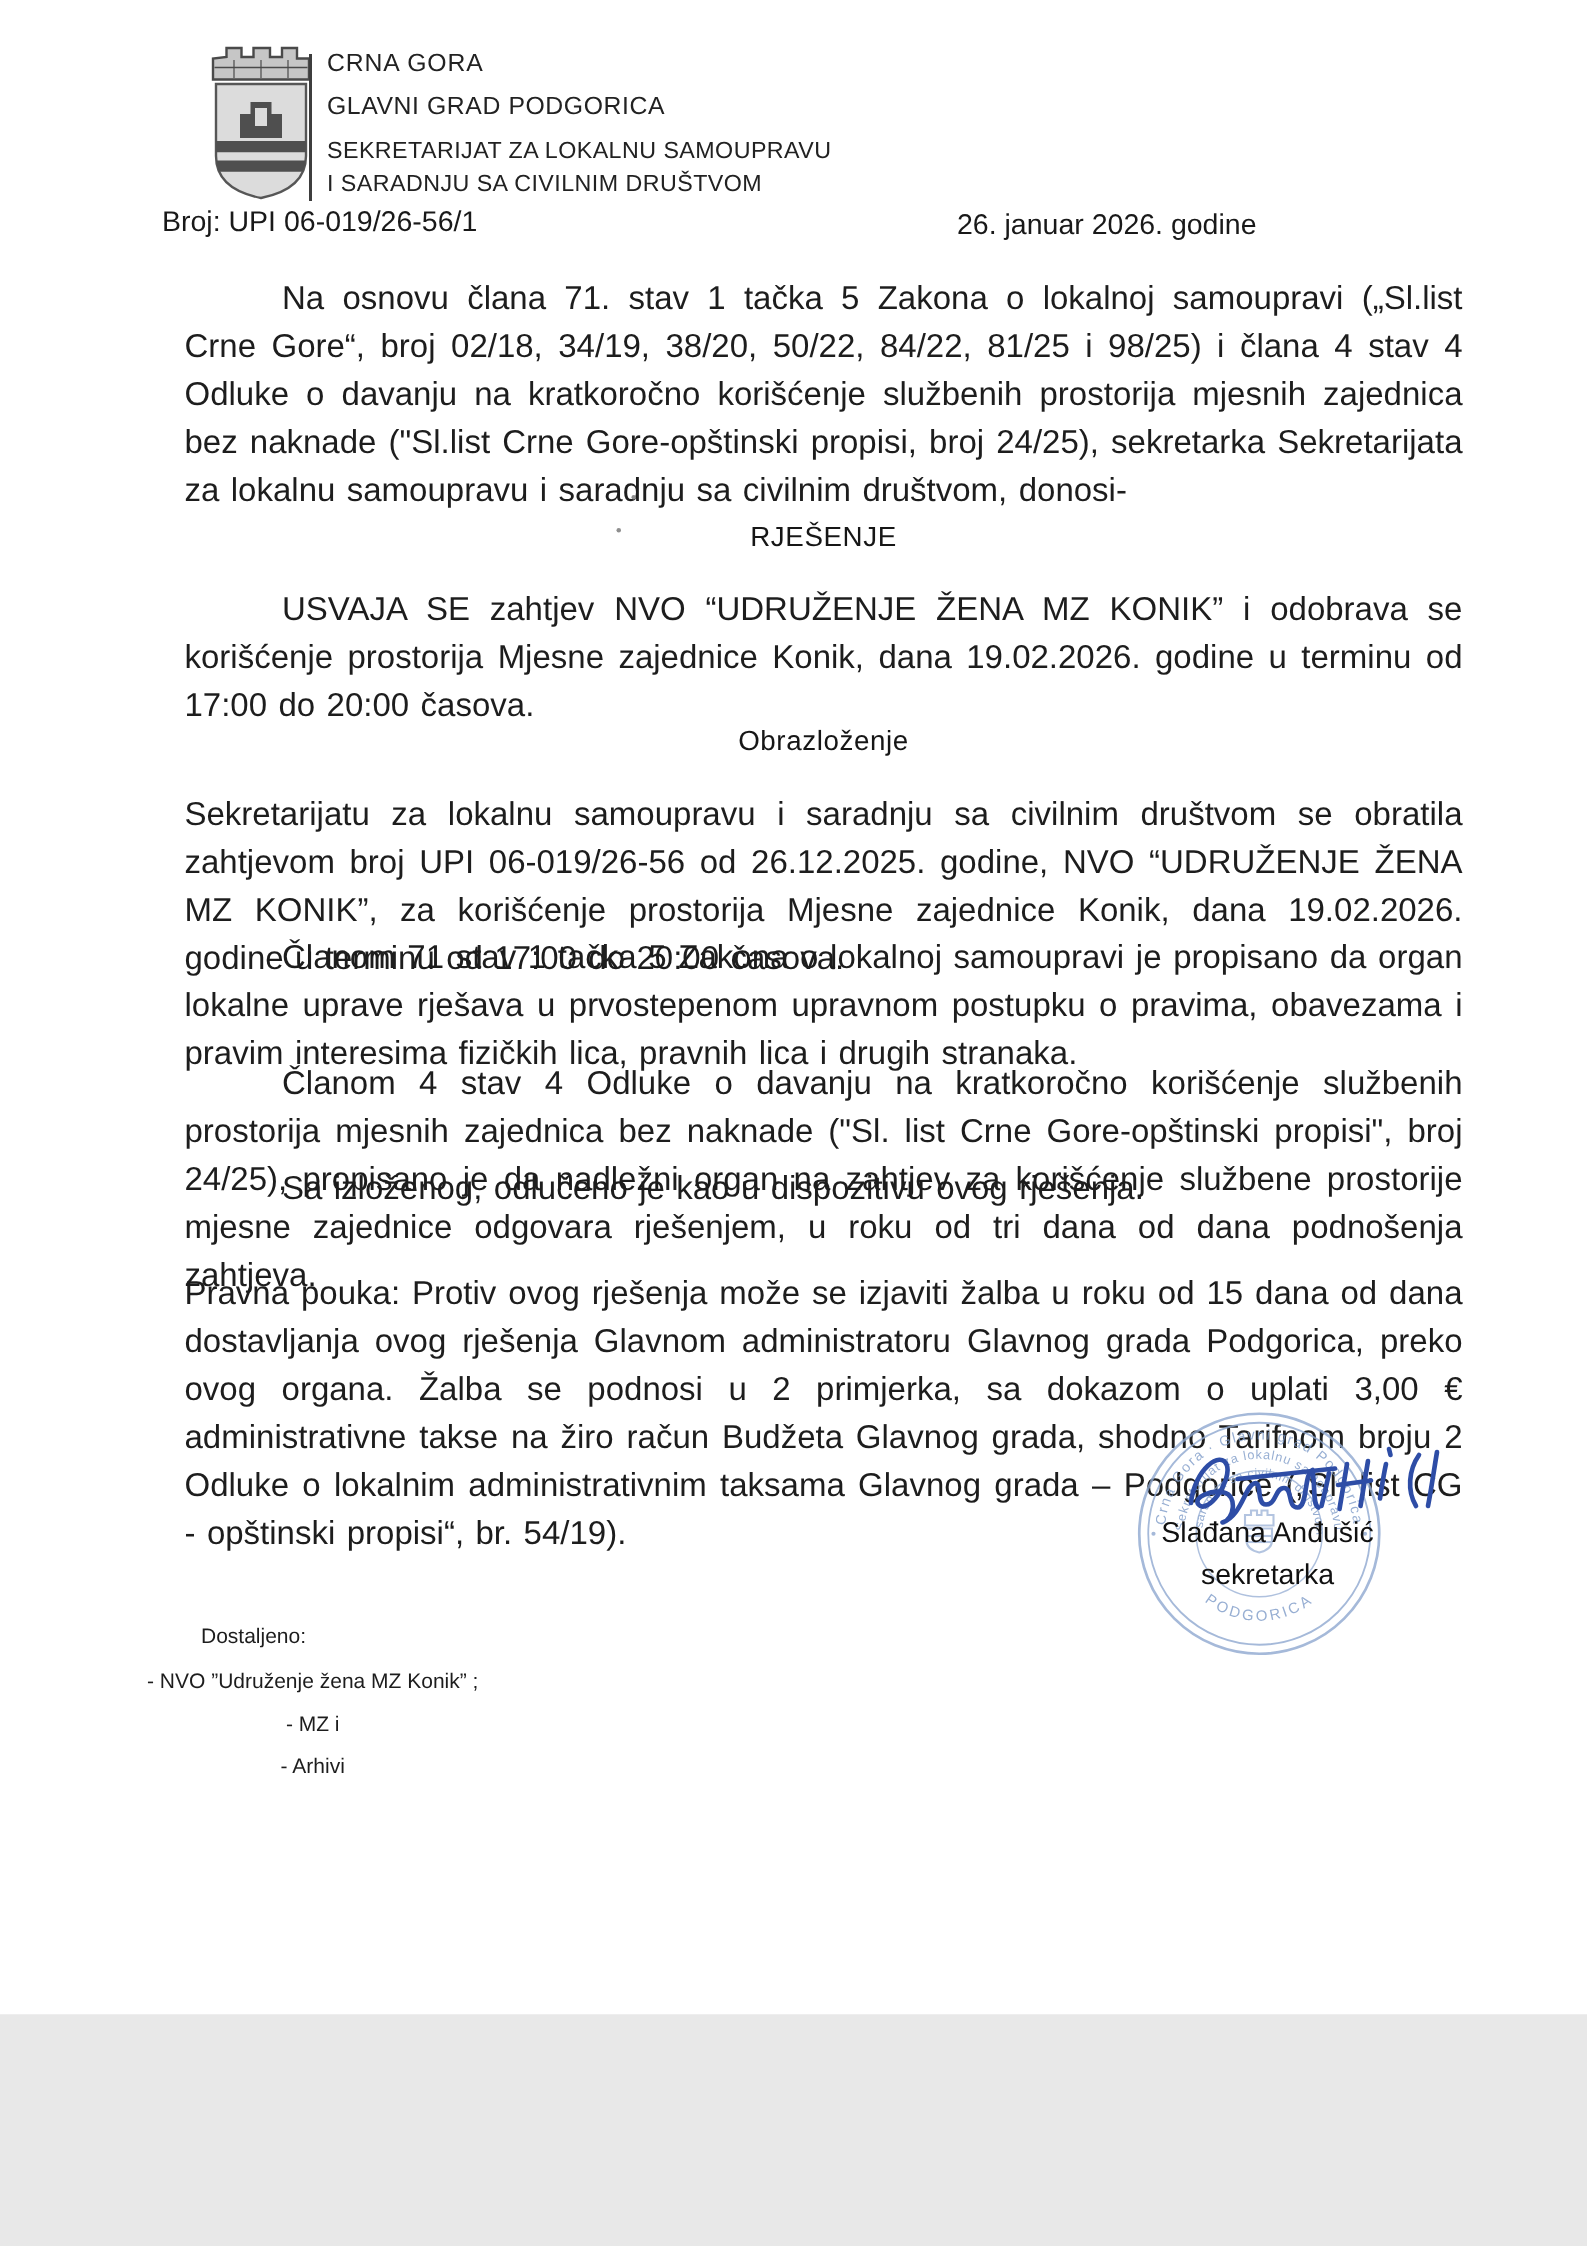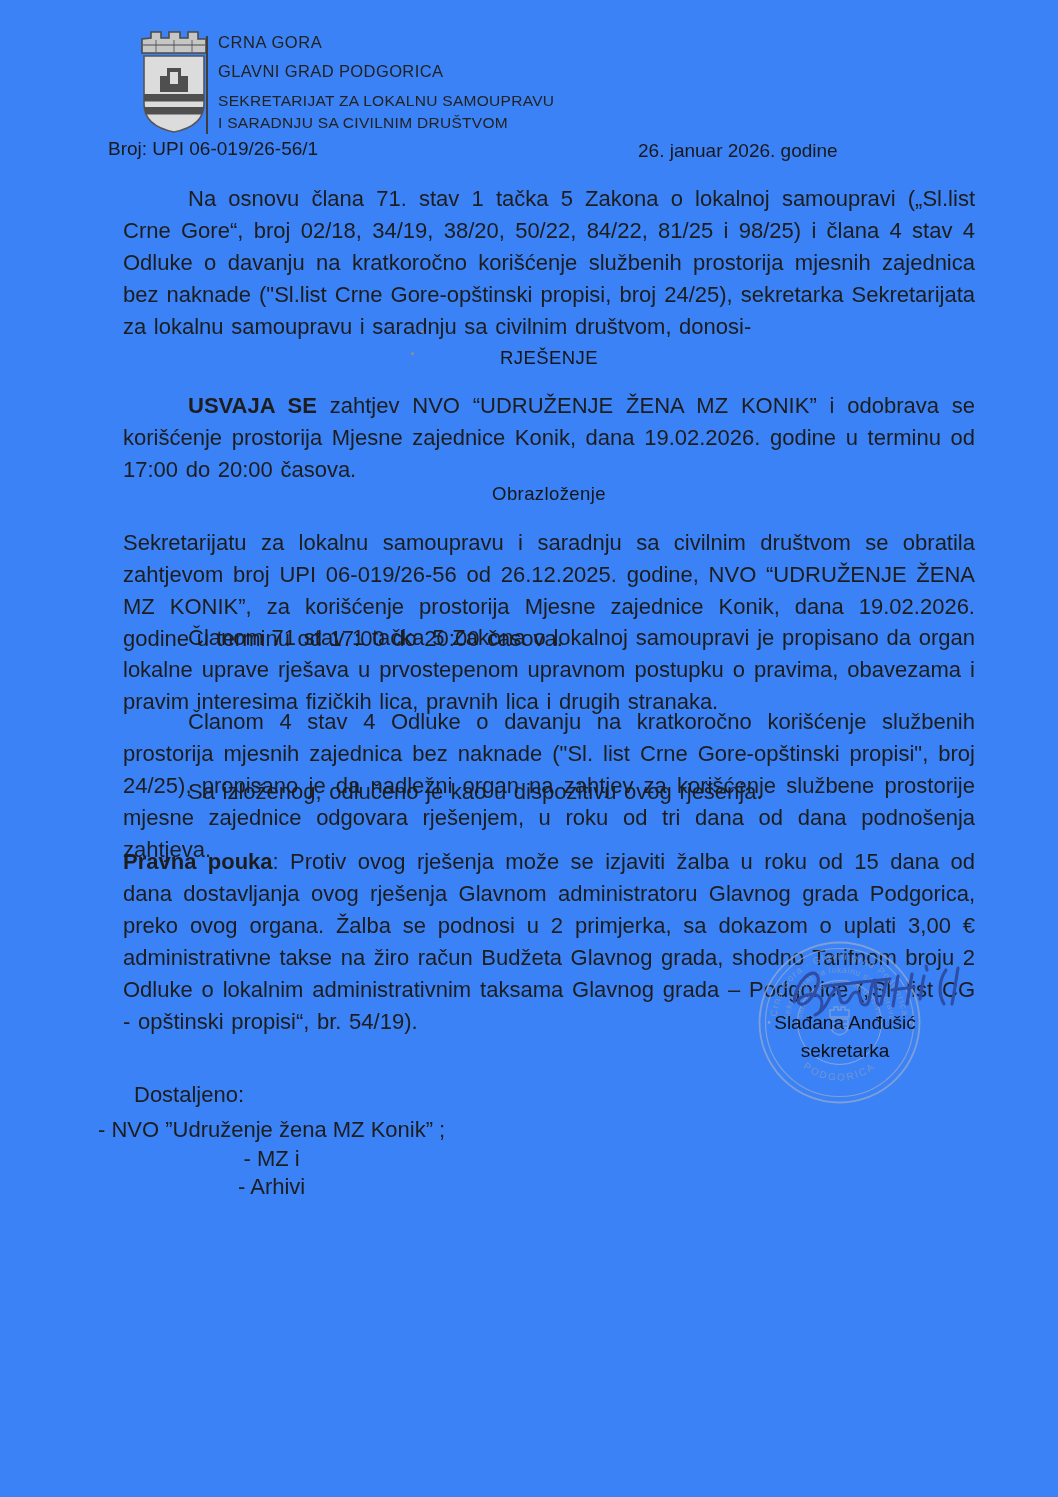--- a/index.html
+++ b/index.html
@@ -1,20 +1,20 @@
 <!DOCTYPE html>
 <html><head>
 <meta charset="utf-8">
 <style>
   html,body { margin:0; padding:0; background:#e8e8e8; }
   .page {
     position:relative;
-    width:1058px; height:1497px;
+    width:1058px; height:1343px;
     margin:0 auto;
-    background:#3b82f6;
+    background:#ffffff;
     font-family:"Liberation Sans", sans-serif;
     color:#1d1d1d;
     overflow:hidden;
   }
   
   .coa { position:absolute; left:134px; top:28px; }
   .hdr-divider { position:absolute; left:206px; top:36px; width:2px; height:98px; background:#3d3d3d; }
   .org-block { position:absolute; left:218px; top:33px; }
   .org-l1 { font-size:16.5px; letter-spacing:0.6px; margin-bottom:10px; color:#222; }
   .org-l2 { font-size:16.5px; letter-spacing:0.4px; margin-bottom:11px; color:#222; }
@@ -29,30 +29,30 @@
     position:absolute; left:123px; width:852px;
     font-size:22px; line-height:32px;
     text-align:justify; word-spacing:1.5px; color:#1d1d1d;
   }
   .indent { text-indent:65px; }
   .center-head {
     position:absolute; left:123px; width:852px;
     text-align:center; font-weight:normal; font-size:18.5px;
     letter-spacing:0.4px; color:#161616;
   }
-  .b { font-weight:bold; }
+  .b { font-weight:normal; }
   .artifact-dot { position:absolute; width:3px; height:3px; border-radius:50%; background:#8f8f8f; }
   
   .stamp-svg { position:absolute; left:742px; top:925px; opacity:0.8; z-index:1; }
   .sig-svg { position:absolute; left:778px; top:952px; z-index:2; }
   .sig-name-block { position:absolute; left:745px; top:1012px; width:200px; text-align:center; z-index:3; }
   .sig-name { font-size:19px; color:#101010; }
   .sig-role { font-size:19px; color:#101010; margin-top:6px; }
   
-  .distribution { position:absolute; left:98px; top:1082px; font-size:22px; color:#1d1d1d; }
+  .distribution { position:absolute; left:98px; top:1082px; font-size:14px; color:#1d1d1d; }
   .distribution .dist-heading { margin-left:36px; margin-bottom:8px; }
   .distribution .dist-item { line-height:28.5px;text-align:center; }
 </style>
 </head>
 <body>
 
 <div class="page">
 
   <svg class="coa" width="80" height="108" viewBox="0 0 80 108">
     <defs>

